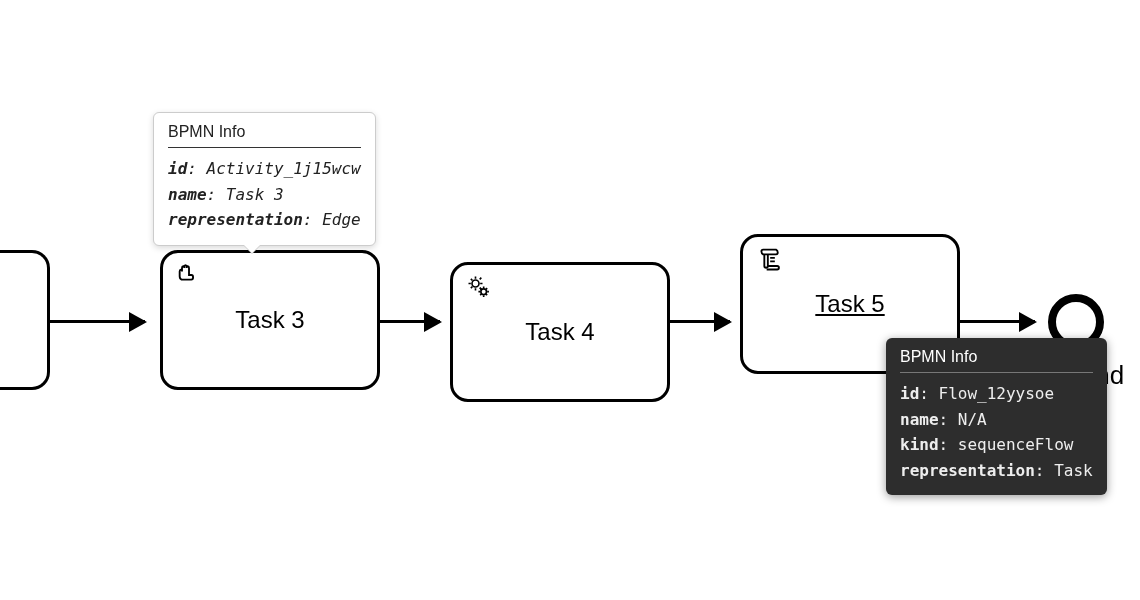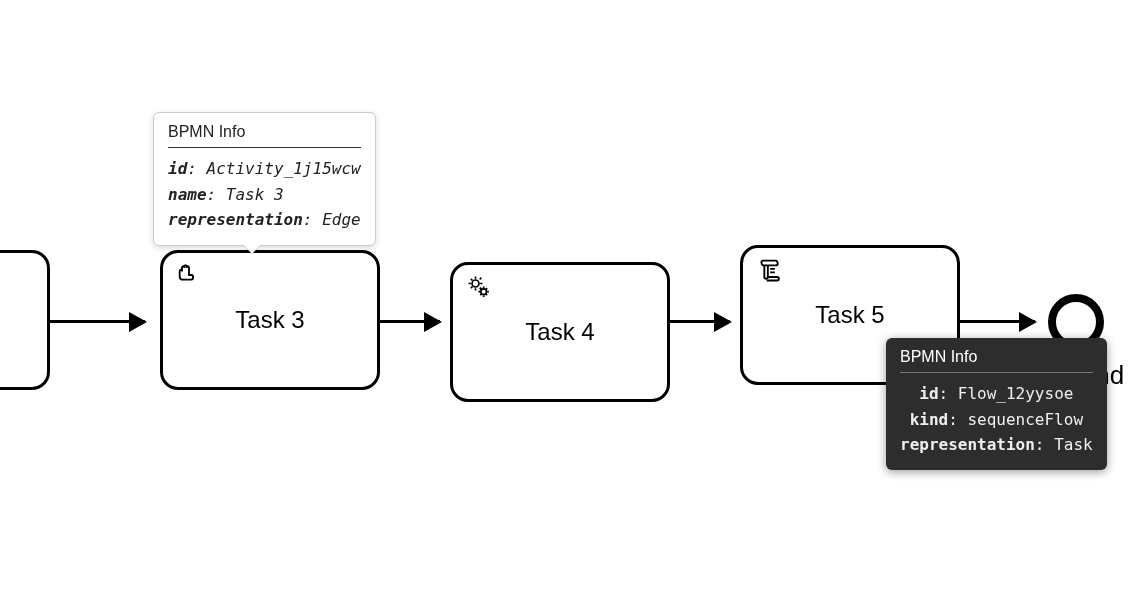--- a/index.html
+++ b/index.html
@@ -102,21 +102,21 @@
       border-radius: 6px;
       box-shadow: 0 2px 10px rgba(0,0,0,.4);
       padding: 10px 14px 12px;
       font-family: ui-monospace, Menlo, Consolas, monospace;
       font-size: 16px;
       color: #eee;
       min-width: 190px;
     }
     .tooltip-dark .tt-title { font-family: Arial, sans-serif; font-size: 16px; margin-bottom: 6px; color: #fff; }
     .tooltip-dark .tt-hr { border: none; border-top: 1px solid #777; margin: 0 0 8px; }
-    .tooltip-dark .tt-row { line-height: 1.6; white-space: nowrap; text-align: center; }
+    .tooltip-dark .tt-row { line-height: 1.6; white-space: nowrap; }
     .tooltip-dark .k { font-weight: bold; }
   </style>
 </head>
 <body>
 
 <div class="canvas">
 
   <div class="task-partial" style="left:-10px; top:250px;"></div>
 
   <div class="arrow" style="left:50px; top:320px; width:95px;"></div>
@@ -139,21 +139,21 @@
         <path d="M9 3v2M9 13v2M3 9h2M13 9h2M5 5l1.4 1.4M12.6 12.6 14 14M5 13l1.4-1.4M12.6 5.4 14 4"></path>
         <circle cx="16" cy="16" r="2.4"></circle>
         <path d="M16 11.5v1.5M16 19v1.5M11.5 16h1.5M19 16h1.5M13 13l1 1M18 18l1 1M13 19l1-1M18 14l1-1"></path>
       </svg>
     </span>
     <span>Task 4</span>
   </div>
 
   <div class="arrow" style="left:670px; top:320px; width:60px;"></div>
 
-  <div class="task" style="left:740px; top:245px;">
+  <div class="task" style="left:740px; top:234px;text-decoration:underline;">
     <span class="type-icon">
       <svg viewBox="0 0 24 24" fill="none" stroke="#000" stroke-width="1.6">
         <path d="M7 4 C5 4 5 7 7 8 L18 8 C20 8 20 5 18 4 Z"></path>
         <path d="M8 8 L8 18 C8 20 11 20 11 18 L11 8"></path>
         <path d="M11 18 L19 18 C21 18 21 21 19 21 L10 21"></path>
         <path d="M13 11h4M13 14h4"></path>
       </svg>
     </span>
     <span>Task 5</span>
   </div>
@@ -168,17 +168,18 @@
     <hr class="tt-hr">
     <div class="tt-row"><span class="k">id</span>: <span>Activity_1j15wcw</span></div>
     <div class="tt-row"><span class="k">name</span>: <span>Task 3</span></div>
     <div class="tt-row"><span class="k">representation</span>: <span>Edge</span></div>
   </div>
 
   <div class="tooltip-dark" style="left:886px; top:338px;">
     <div class="tt-title">BPMN Info</div>
     <hr class="tt-hr">
     <div class="tt-row"><span class="k">id</span>: <span>Flow_12yysoe</span></div>
+    <div class="tt-row"><span class="k">name</span>: <span>N/A</span></div>
     <div class="tt-row"><span class="k">kind</span>: <span>sequenceFlow</span></div>
     <div class="tt-row"><span class="k">representation</span>: <span>Task</span></div>
   </div>
 
 </div>
 
 </body></html>

